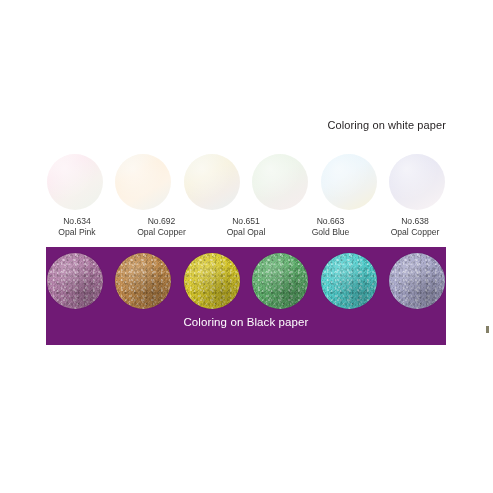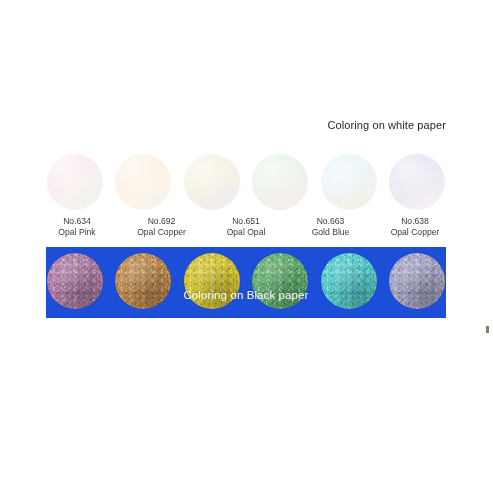--- a/index.html
+++ b/index.html
@@ -93,22 +93,22 @@
   }
   .label-cell .code { display: block; }
   .label-cell .name { display: block; white-space: nowrap; }
 
   
   .black-panel {
     position: absolute;
     left: 46px;
     top: 247px;
     width: 400px;
-    height: 71px;
-    background: #1d4ed8;
+    height: 98px;
+    background: #701a75;
   }
 
   .black-panel .swatch-row {
     top: 6px;
     left: 0;
     width: 400px;
   }
 
   .black-heading {
     position: absolute;

